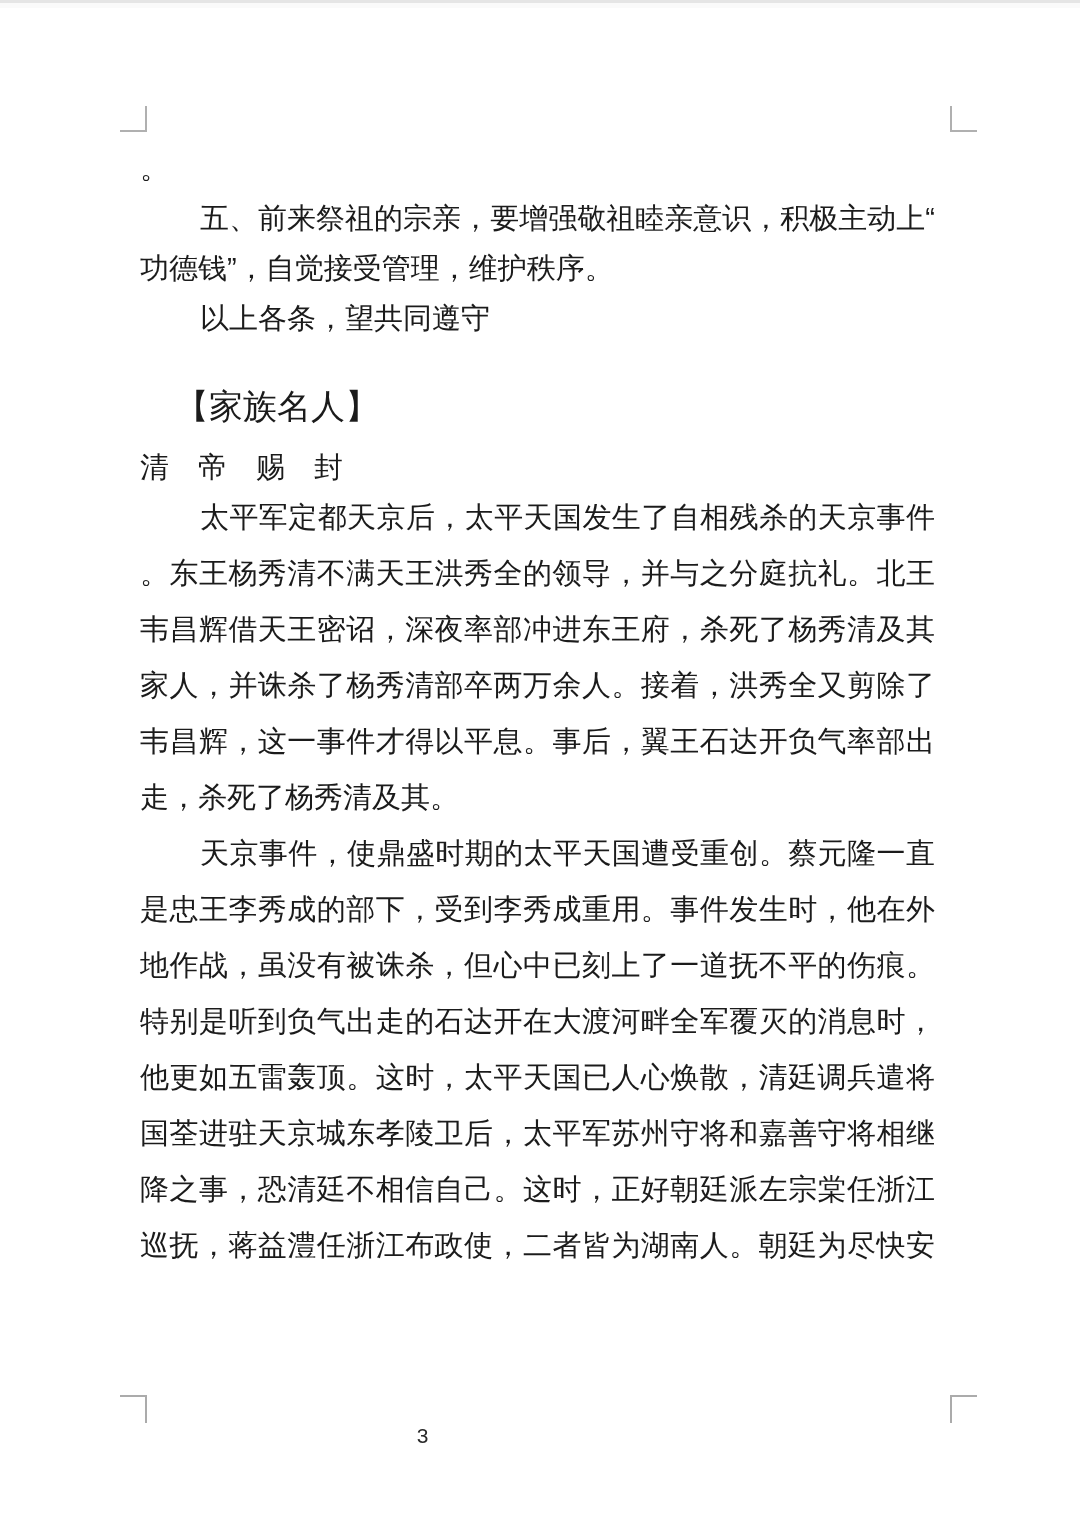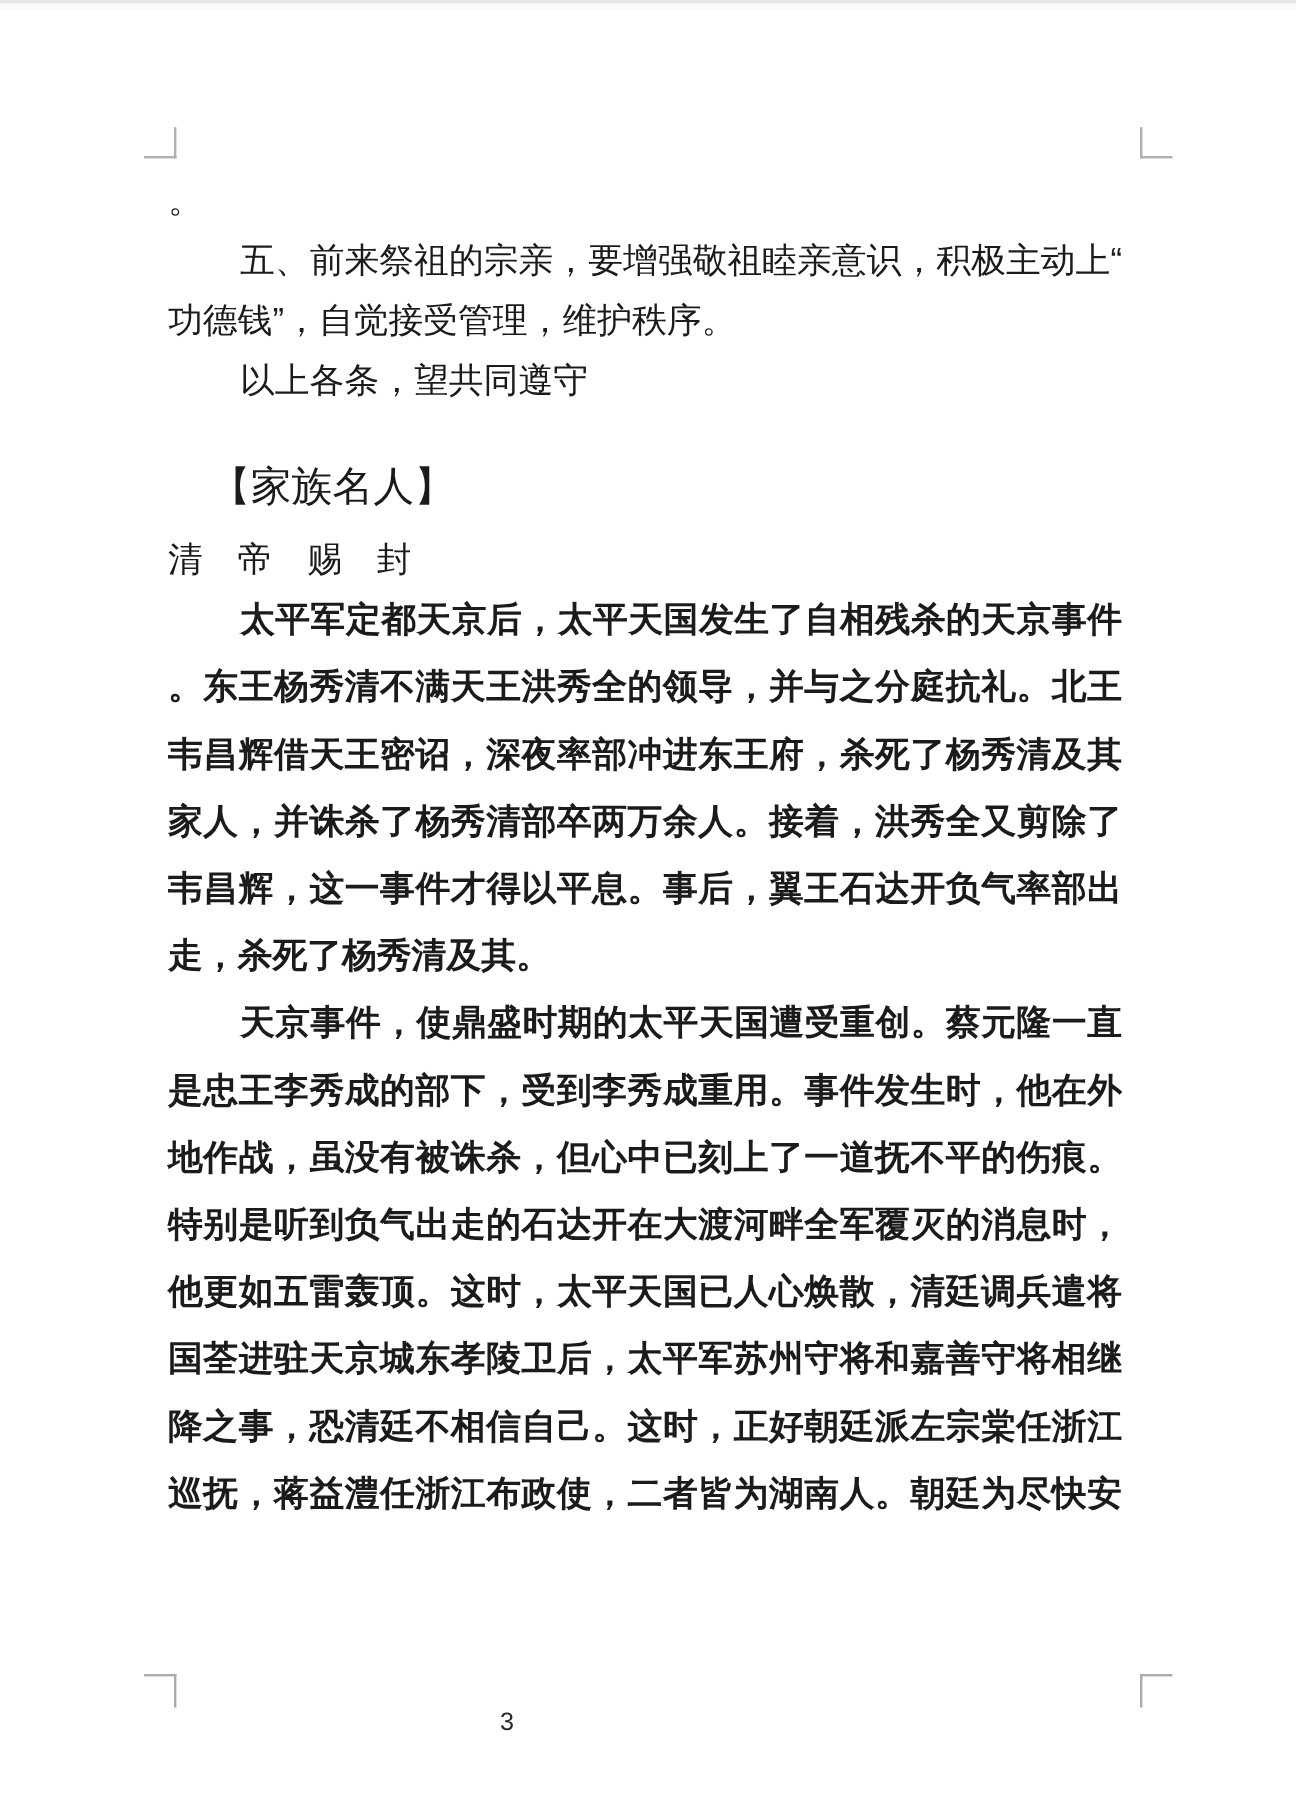--- a/index.html
+++ b/index.html
@@ -21,21 +21,21 @@
   .mark-tr { left: 950px; top: 106px;  height: 24px; border-left: 2px solid #b0b0b0;  border-bottom: 2px solid #b0b0b0; }
   .mark-bl { left: 120px; top: 1395px; height: 26px; border-right: 2px solid #ababab; border-top: 2px solid #ababab; }
   .mark-br { left: 950px; top: 1395px; height: 26px; border-left: 2px solid #ababab;  border-top: 2px solid #ababab; }
 
   .textcol { position: absolute; left: 140px; width: 795px; }
   .intro   { top: 143px; }
   .bodytxt { top: 489px; }
 
   .line { font-size: 29px; white-space: nowrap; }
   .intro .line   { height: 50px; line-height: 50px; }
-  .bodytxt .line { height: 56px; line-height: 56px; font-weight: bold; }
+  .bodytxt .line { height: 56px; line-height: 56px; }
   .line.justify { white-space: normal; text-align: justify; text-align-last: justify; text-justify: inter-character; }
   .line.indent  { text-indent: 60px; }
 
   .section-title {
     position: absolute; left: 175px; top: 362px;
     font-size: 34px; line-height: 48px; white-space: nowrap; margin-top: 20px;
   }
   .sub-title {
     position: absolute; left: 140px; top: 432px; width: 795px;
     font-size: 29px; line-height: 46px; text-align: left; white-space: nowrap; margin-top: 12px;

